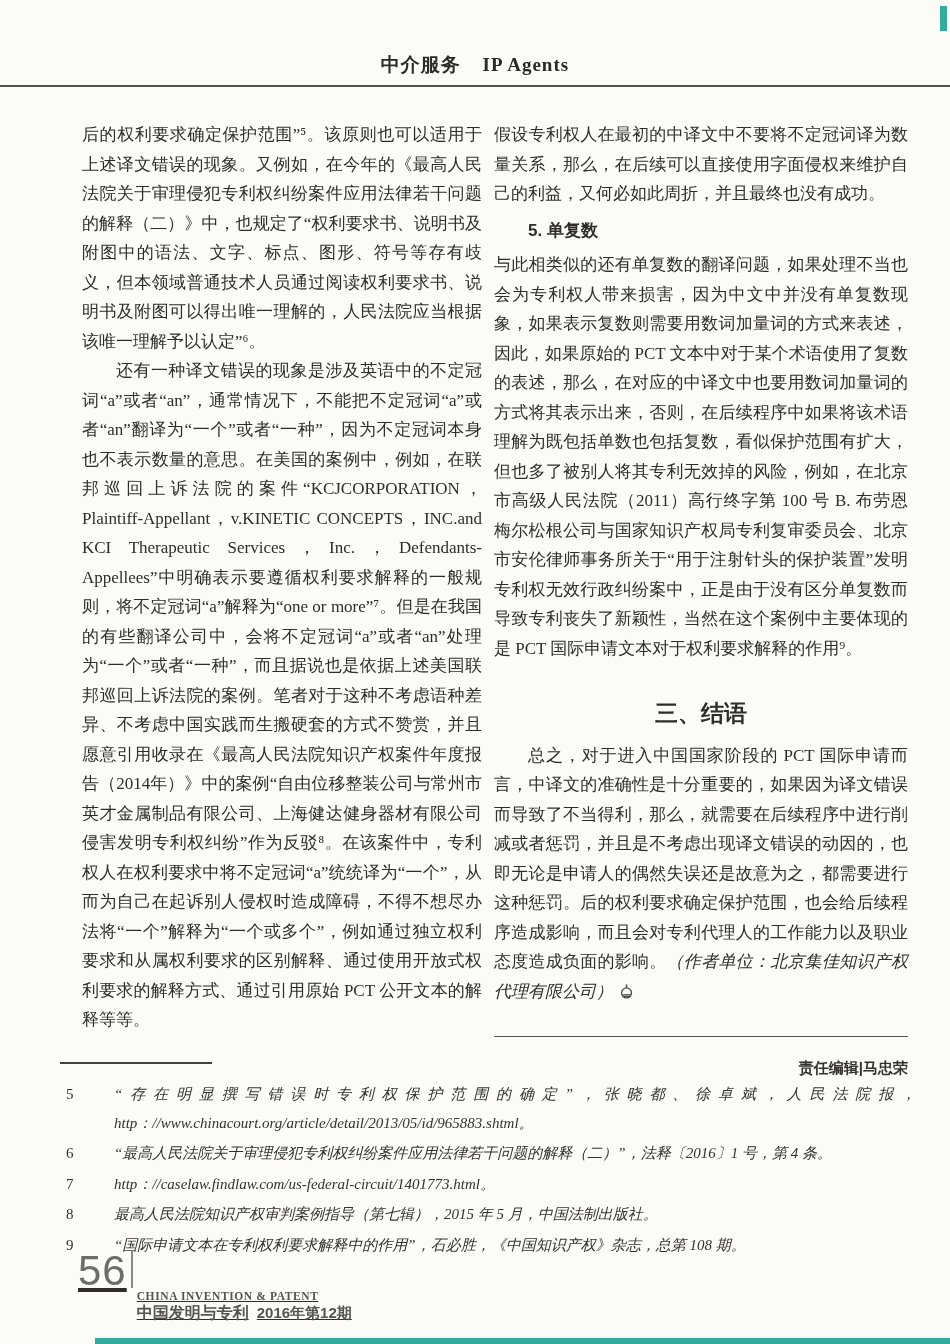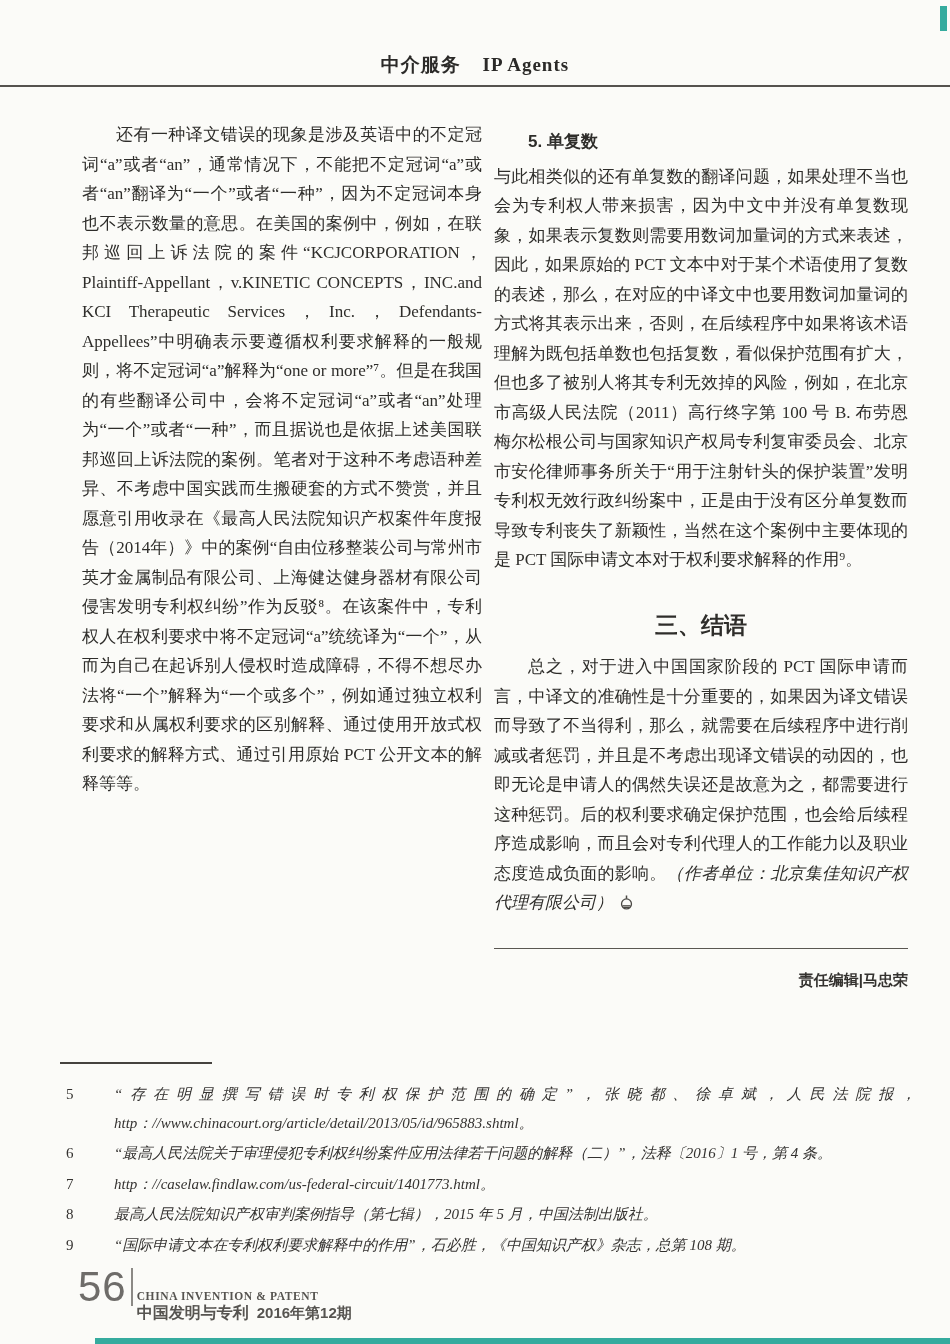--- a/index.html
+++ b/index.html
@@ -66,21 +66,21 @@
   .footnotes {
     position:absolute; top:1062px; left:60px; width:856px;
   }
   .footnote-rule { width:152px; height:2px; background:#45423e; margin-bottom:16px; }
   .footnote { display:flex; font-size:15px; line-height:28.5px; margin-bottom:2px; color:#343230; }
   .fn-num  { flex:none; width:48px; padding-left:6px; font-style:normal; }
   .fn-text { flex:1; text-align:justify; }
   
   .footer {
     position:absolute; left:78px; top:1250px;
-    display:flex; align-items:center; gap:4px;
+    display:flex; align-items:flex-start; gap:4px;text-decoration:underline;
   }
   .page-number {
     font-family:"Liberation Sans","DejaVu Sans",sans-serif;
     font-size:42px; color:#6e6c69; letter-spacing:1px; line-height:1;
   }
   .footer-divider { width:2px; height:38px; background:#8b8985; }
   .footer-text { color:#565450;margin-top:40px; }
   .journal-en {
     font-size:11.5px; letter-spacing:0.6px; font-weight:600;
     font-family:"Liberation Serif","DejaVu Serif",serif;
@@ -100,24 +100,26 @@
   <div class="masthead">
     <span class="cn">中介服务</span>
     <span class="en">IP Agents</span>
   </div>
   <div class="masthead-rule"></div>
   <div class="top-right-accent" style="background: rgb(53, 171, 158);"></div>
 
   <div class="columns">
 
     <div class="col col-left">
+      <p>后的权利要求确定保护范围”⁵。该原则也可以适用于上述译文错误的现象。又例如，在今年的《最高人民法院关于审理侵犯专利权纠纷案件应用法律若干问题的解释（二）》中，也规定了“权利要求书、说明书及附图中的语法、文字、标点、图形、符号等存有歧义，但本领域普通技术人员通过阅读权利要求书、说明书及附图可以得出唯一理解的，人民法院应当根据该唯一理解予以认定”⁶。</p>
       <p class="indent">还有一种译文错误的现象是涉及英语中的不定冠词“a”或者“an”，通常情况下，不能把不定冠词“a”或者“an”翻译为“一个”或者“一种”，因为不定冠词本身也不表示数量的意思。在美国的案例中，例如，在联邦巡回上诉法院的案件“KCJCORPORATION，Plaintiff-Appellant，v.KINETIC CONCEPTS，INC.and KCI Therapeutic Services，Inc.，Defendants-Appellees”中明确表示要遵循权利要求解释的一般规则，将不定冠词“a”解释为“one or more”⁷。但是在我国的有些翻译公司中，会将不定冠词“a”或者“an”处理为“一个”或者“一种”，而且据说也是依据上述美国联邦巡回上诉法院的案例。笔者对于这种不考虑语种差异、不考虑中国实践而生搬硬套的方式不赞赏，并且愿意引用收录在《最高人民法院知识产权案件年度报告（2014年）》中的案例“自由位移整装公司与常州市英才金属制品有限公司、上海健达健身器材有限公司侵害发明专利权纠纷”作为反驳⁸。在该案件中，专利权人在权利要求中将不定冠词“a”统统译为“一个”，从而为自己在起诉别人侵权时造成障碍，不得不想尽办法将“一个”解释为“一个或多个”，例如通过独立权利要求和从属权利要求的区别解释、通过使用开放式权利要求的解释方式、通过引用原始 PCT 公开文本的解释等等。</p>
     </div>
 
     <div class="col col-right">
+      <p>假设专利权人在最初的中译文中不要将不定冠词译为数量关系，那么，在后续可以直接使用字面侵权来维护自己的利益，又何必如此周折，并且最终也没有成功。</p>
       <p class="num-heading">5. 单复数</p>
       <p>与此相类似的还有单复数的翻译问题，如果处理不当也会为专利权人带来损害，因为中文中并没有单复数现象，如果表示复数则需要用数词加量词的方式来表述，因此，如果原始的 PCT 文本中对于某个术语使用了复数的表述，那么，在对应的中译文中也要用数词加量词的方式将其表示出来，否则，在后续程序中如果将该术语理解为既包括单数也包括复数，看似保护范围有扩大，但也多了被别人将其专利无效掉的风险，例如，在北京市高级人民法院（2011）高行终字第 100 号 B. 布劳恩梅尔松根公司与国家知识产权局专利复审委员会、北京市安伦律师事务所关于“用于注射针头的保护装置”发明专利权无效行政纠纷案中，正是由于没有区分单复数而导致专利丧失了新颖性，当然在这个案例中主要体现的是 PCT 国际申请文本对于权利要求解释的作用⁹。</p>
       <p class="conclusion-heading">三、结语</p>
       <p class="indent"><span>总之，对于进入中国国家阶段的 PCT 国际申请而言，中译文的准确性是十分重要的，如果因为译文错误而导致了不当得利，那么，就需要在后续程序中进行削减或者惩罚，并且是不考虑出现译文错误的动因的，也即无论是申请人的偶然失误还是故意为之，都需要进行这种惩罚。后的权利要求确定保护范围，也会给后续程序造成影响，而且会对专利代理人的工作能力以及职业态度造成负面的影响。</span><span class="kai">（作者单位：北京集佳知识产权代理有限公司）</span><svg class="end-icon" viewBox="0 0 16 16">
             <line x1="8" y1="0.5" x2="8" y2="4" stroke="#4a4844" stroke-width="1.6"></line>
             <circle cx="8" cy="9.5" r="5.3" fill="none" stroke="#4a4844" stroke-width="1.4"></circle>
             <line x1="3.6" y1="11.5" x2="12.4" y2="11.5" stroke="#4a4844" stroke-width="1.3"></line>
             <line x1="4.6" y1="13.2" x2="11.4" y2="13.2" stroke="#4a4844" stroke-width="1.3"></line>
           </svg></p>
       <div class="editor-block">责任编辑|马忠荣</div>

